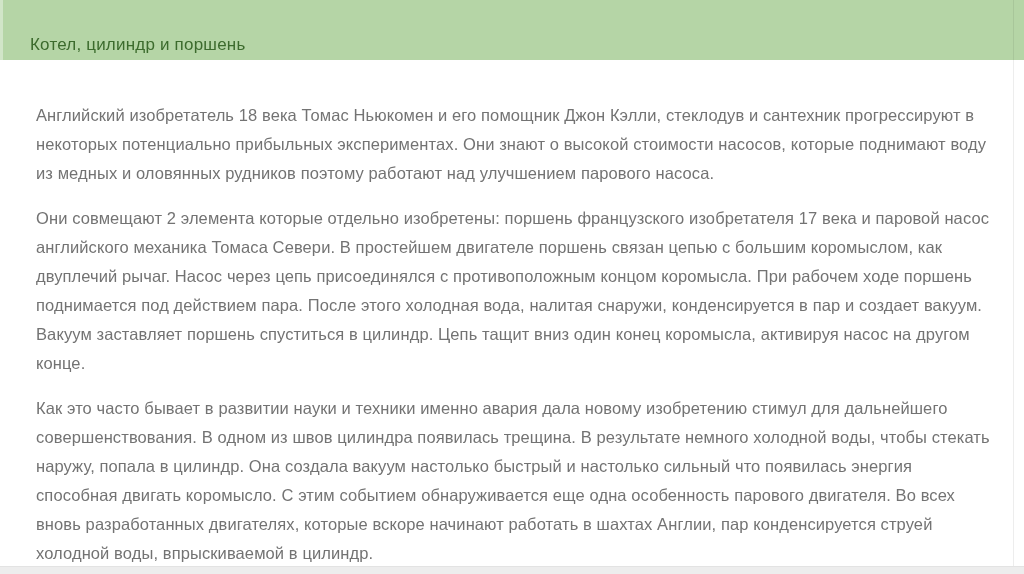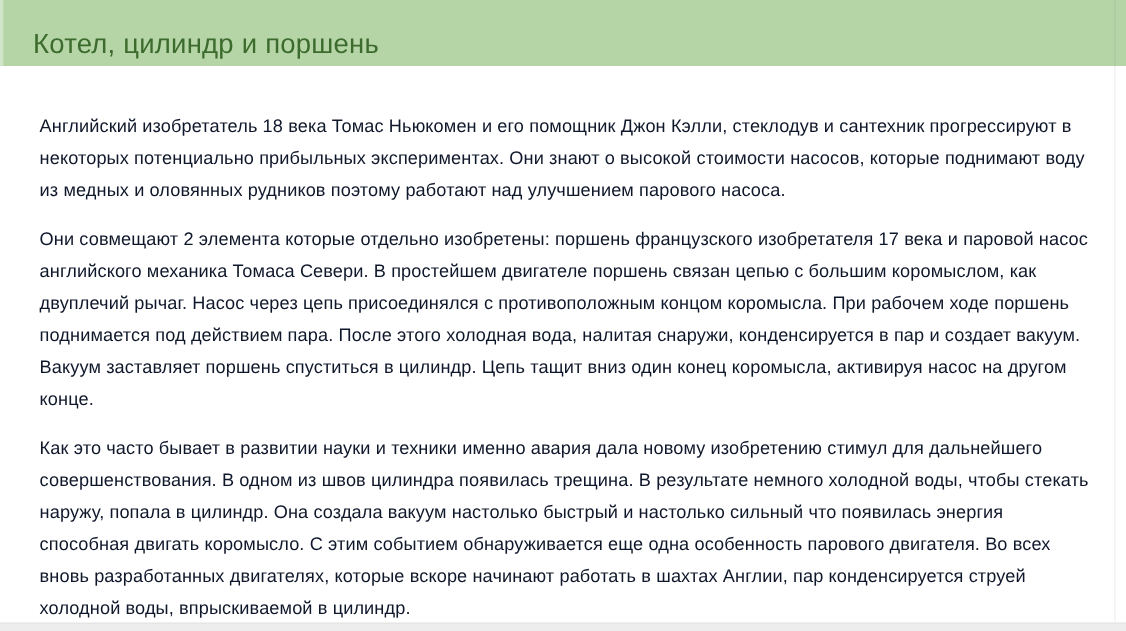--- a/index.html
+++ b/index.html
@@ -25,29 +25,29 @@
     align-items: flex-end;
     padding: 0 0 5px 30px;
   }
   .slide-header .left-edge-highlight {
     position: absolute;
     left: 0; top: 0; bottom: 0;
     width: 3px;
     background: rgba(255,255,255,0.38);
   }
   .slide-title {
-    font-size: 25px;
+    font-size: 17px;
     font-weight: 400;
     color: #3c6b2d;
     letter-spacing: 0.2px;
     line-height: 1.2;
   }
   .slide-body {
     padding: 41px 34px 0 36px;
-    color: #0f172a;
+    color: #737373;
     font-size: 16.5px;
     line-height: 29px;
     letter-spacing: 0.1px;
   }
   .slide-body p { margin: 0 0 16px 0; }
   .slide-right-edge {
     position: absolute;
     top: 0;
     right: 10px;
     bottom: 8px;

